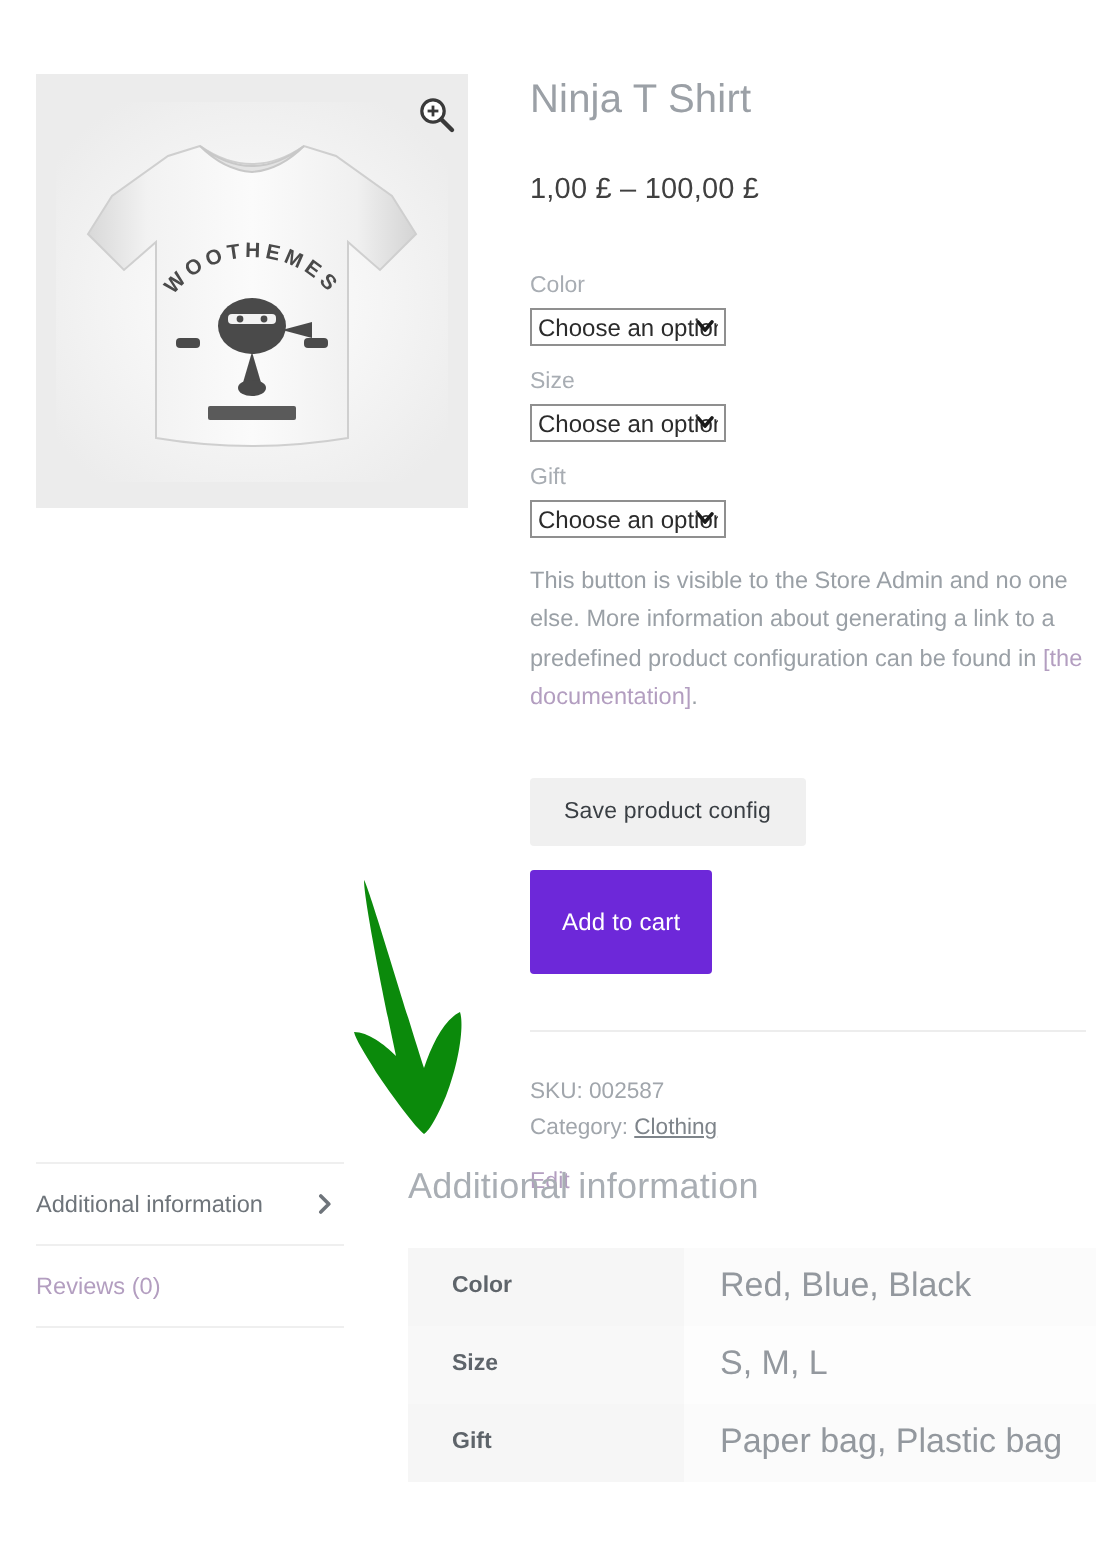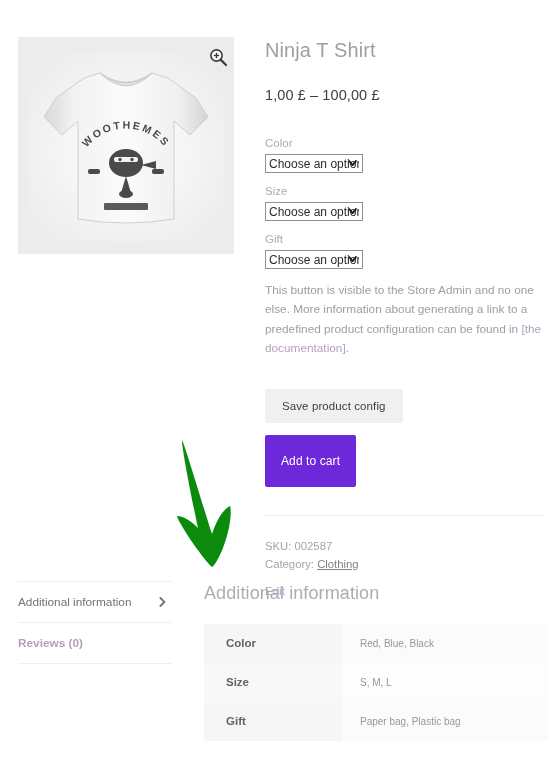--- a/index.html
+++ b/index.html
@@ -185,21 +185,21 @@
   }
   .tab-item {
     border-top: 1px solid #efefef;
     padding: 13px 0 13px 0;
     font-size: 11.8px;
     position: relative;
     cursor: pointer;
   }
   .tab-item:last-child { border-bottom: 1px solid #efefef; }
   .tab-active { color: #6e747a; }
-  .tab-link   { color: #b39ec0; font-weight: bold; }
+  .tab-link   { color: #b39ec0; }
   .tab-chevron {
     position: absolute;
     right: 6px;
     top: 50%;
     transform: translateY(-50%);
     width: 7px;
     height: 10px;
   }
 
   
@@ -227,21 +227,21 @@
     width: 116px;
     text-align: left;
     font-size: 11.5px;
     font-weight: bold;
     color: #5e646a;
     padding: 0 0 0 22px;
     background: #f6f6f6;
     border: none;
   }
   table.attributes td {
-    font-size: 10px;
+    font-size: 17px;
     color: #9196 9c;
     color: #93989e;
     padding: 0 0 0 18px;
     border: none;
   }
   tr.row-odd  th { background: #f6f6f6; }
   tr.row-odd  td { background: #fbfbfb; }
   tr.row-even th { background: #f8f8f8; }
   tr.row-even td { background: #fdfdfd; }
 </style>

